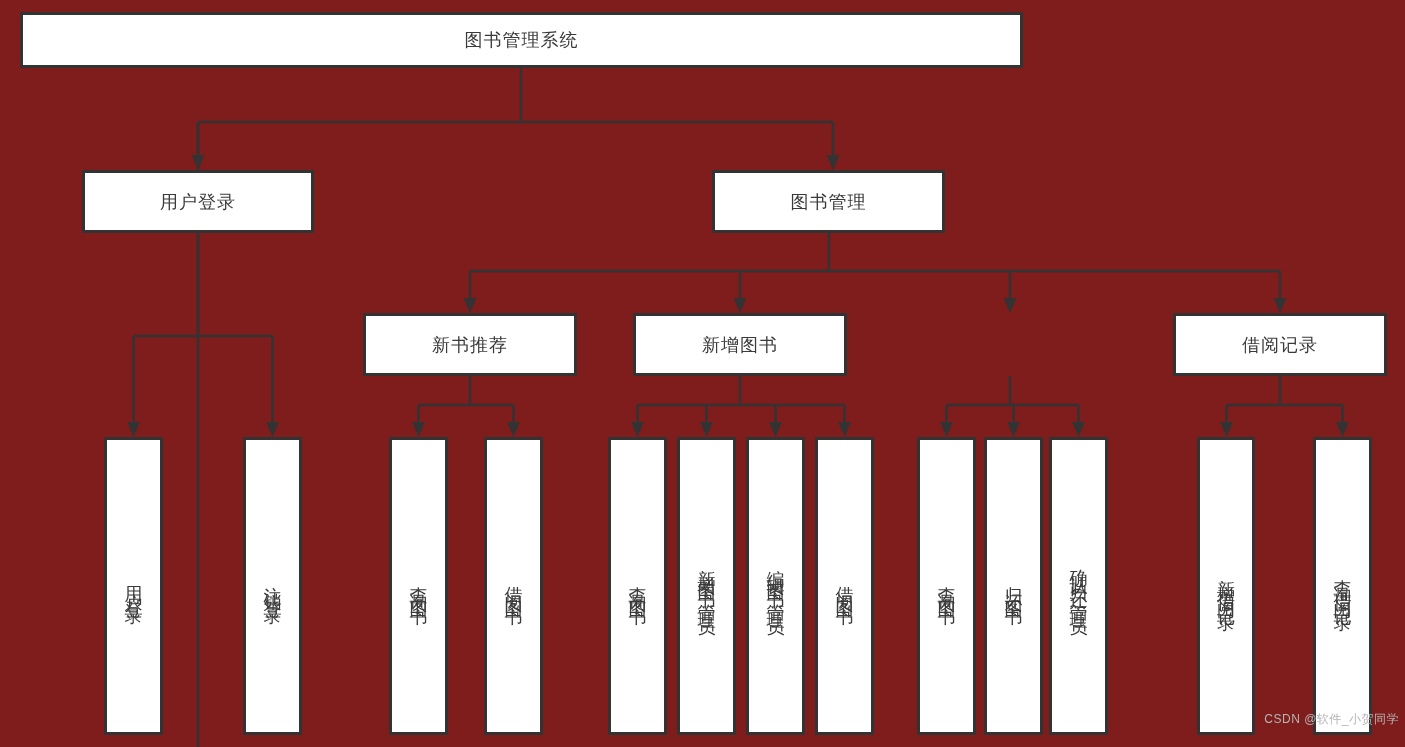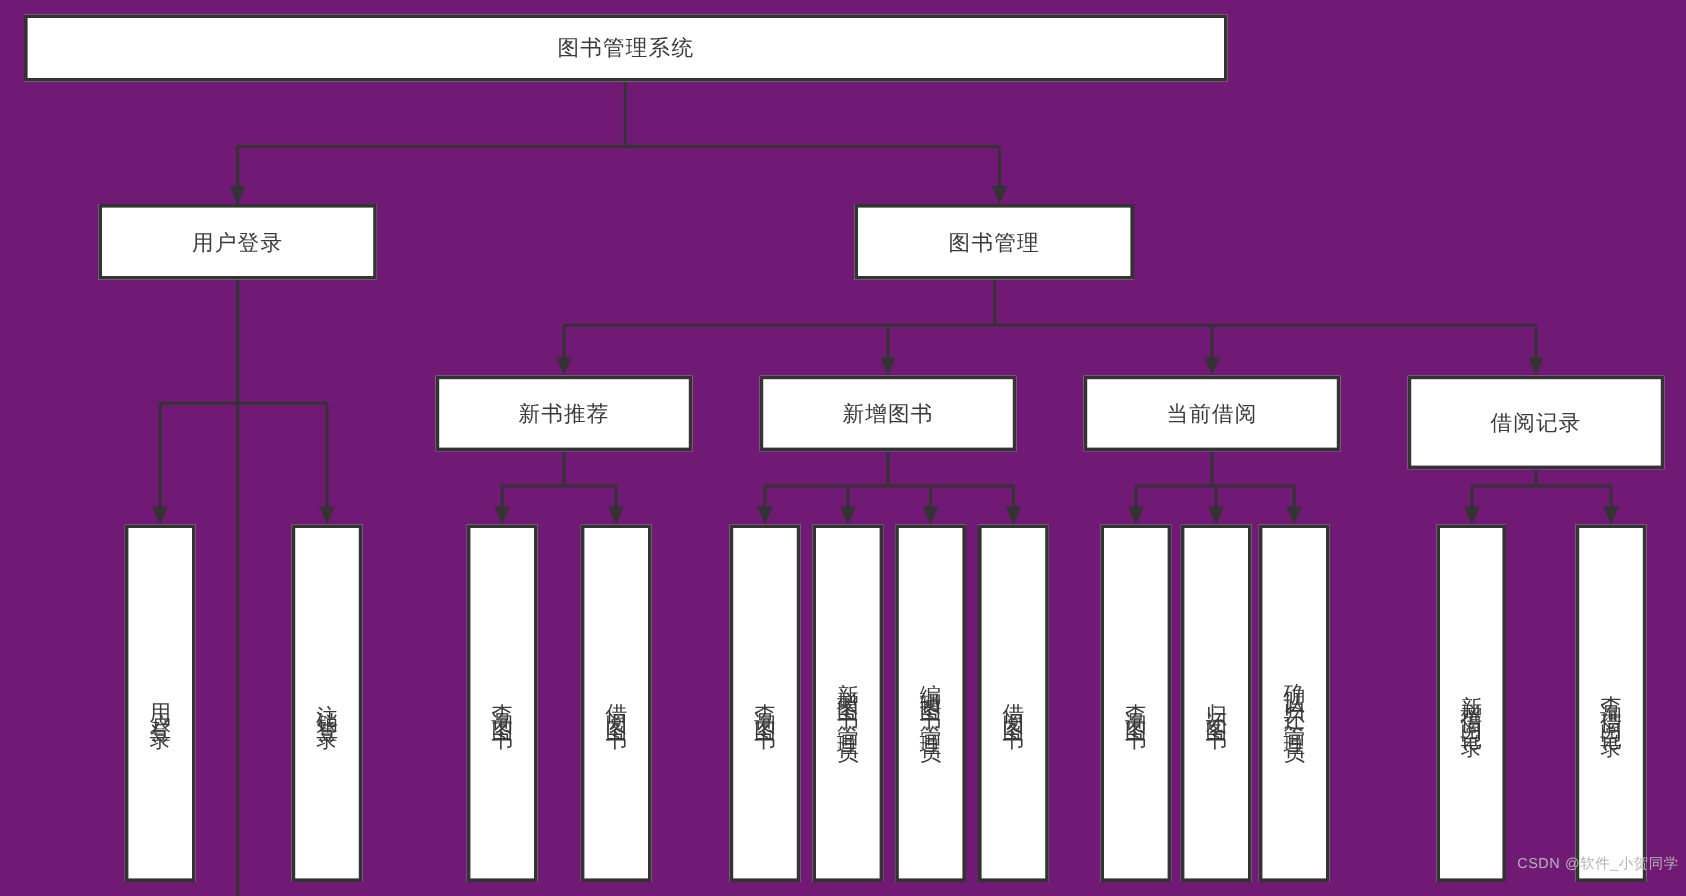--- a/index.html
+++ b/index.html
@@ -1,20 +1,20 @@
 <!DOCTYPE html>
 <html><head>
 <meta charset="utf-8">
 <style>
   html, body { margin: 0; padding: 0; background: #ffffff; }
   .canvas {
     position: relative;
     width: 1405px;
     height: 747px;
-    background: #701a75;
+    background: #7f1d1d;
     overflow: hidden;
     font-family: "Liberation Sans", sans-serif;
   }
   .wires {
     position: absolute;
     left: 0; top: 0;
     width: 1405px; height: 747px;
   }
   .box {
     position: absolute;
@@ -109,24 +109,21 @@
   <div class="box" style="left:363px; top:313px; width:214px; height:63px">
     <span class="h-label">新书推荐</span>
   </div>
 
   <div class="box" style="left:712px; top:170px; width:233px; height:63px">
     <span class="h-label">图书管理</span>
   </div>
   <div class="box" style="left:633px; top:313px; width:214px; height:63px">
     <span class="h-label">新增图书</span>
   </div>
-  <div class="box" style="left:903px; top:313px; width:214px; height:63px">
-    <span class="h-label">当前借阅</span>
-  </div>
-  <div class="box" style="left:1173px; top:313px; width:214px; height:78px">
+  <div class="box" style="left:1173px; top:313px; width:214px; height:63px">
     <span class="h-label">借阅记录</span>
   </div>
 
   <div class="box" style="left:104px; top:437px; width:59px; height:298px">
     <span class="v-label">用户登录</span>
   </div>
   <div class="box" style="left:243px; top:437px; width:59px; height:298px">
     <span class="v-label">注销登录</span>
   </div>
 

